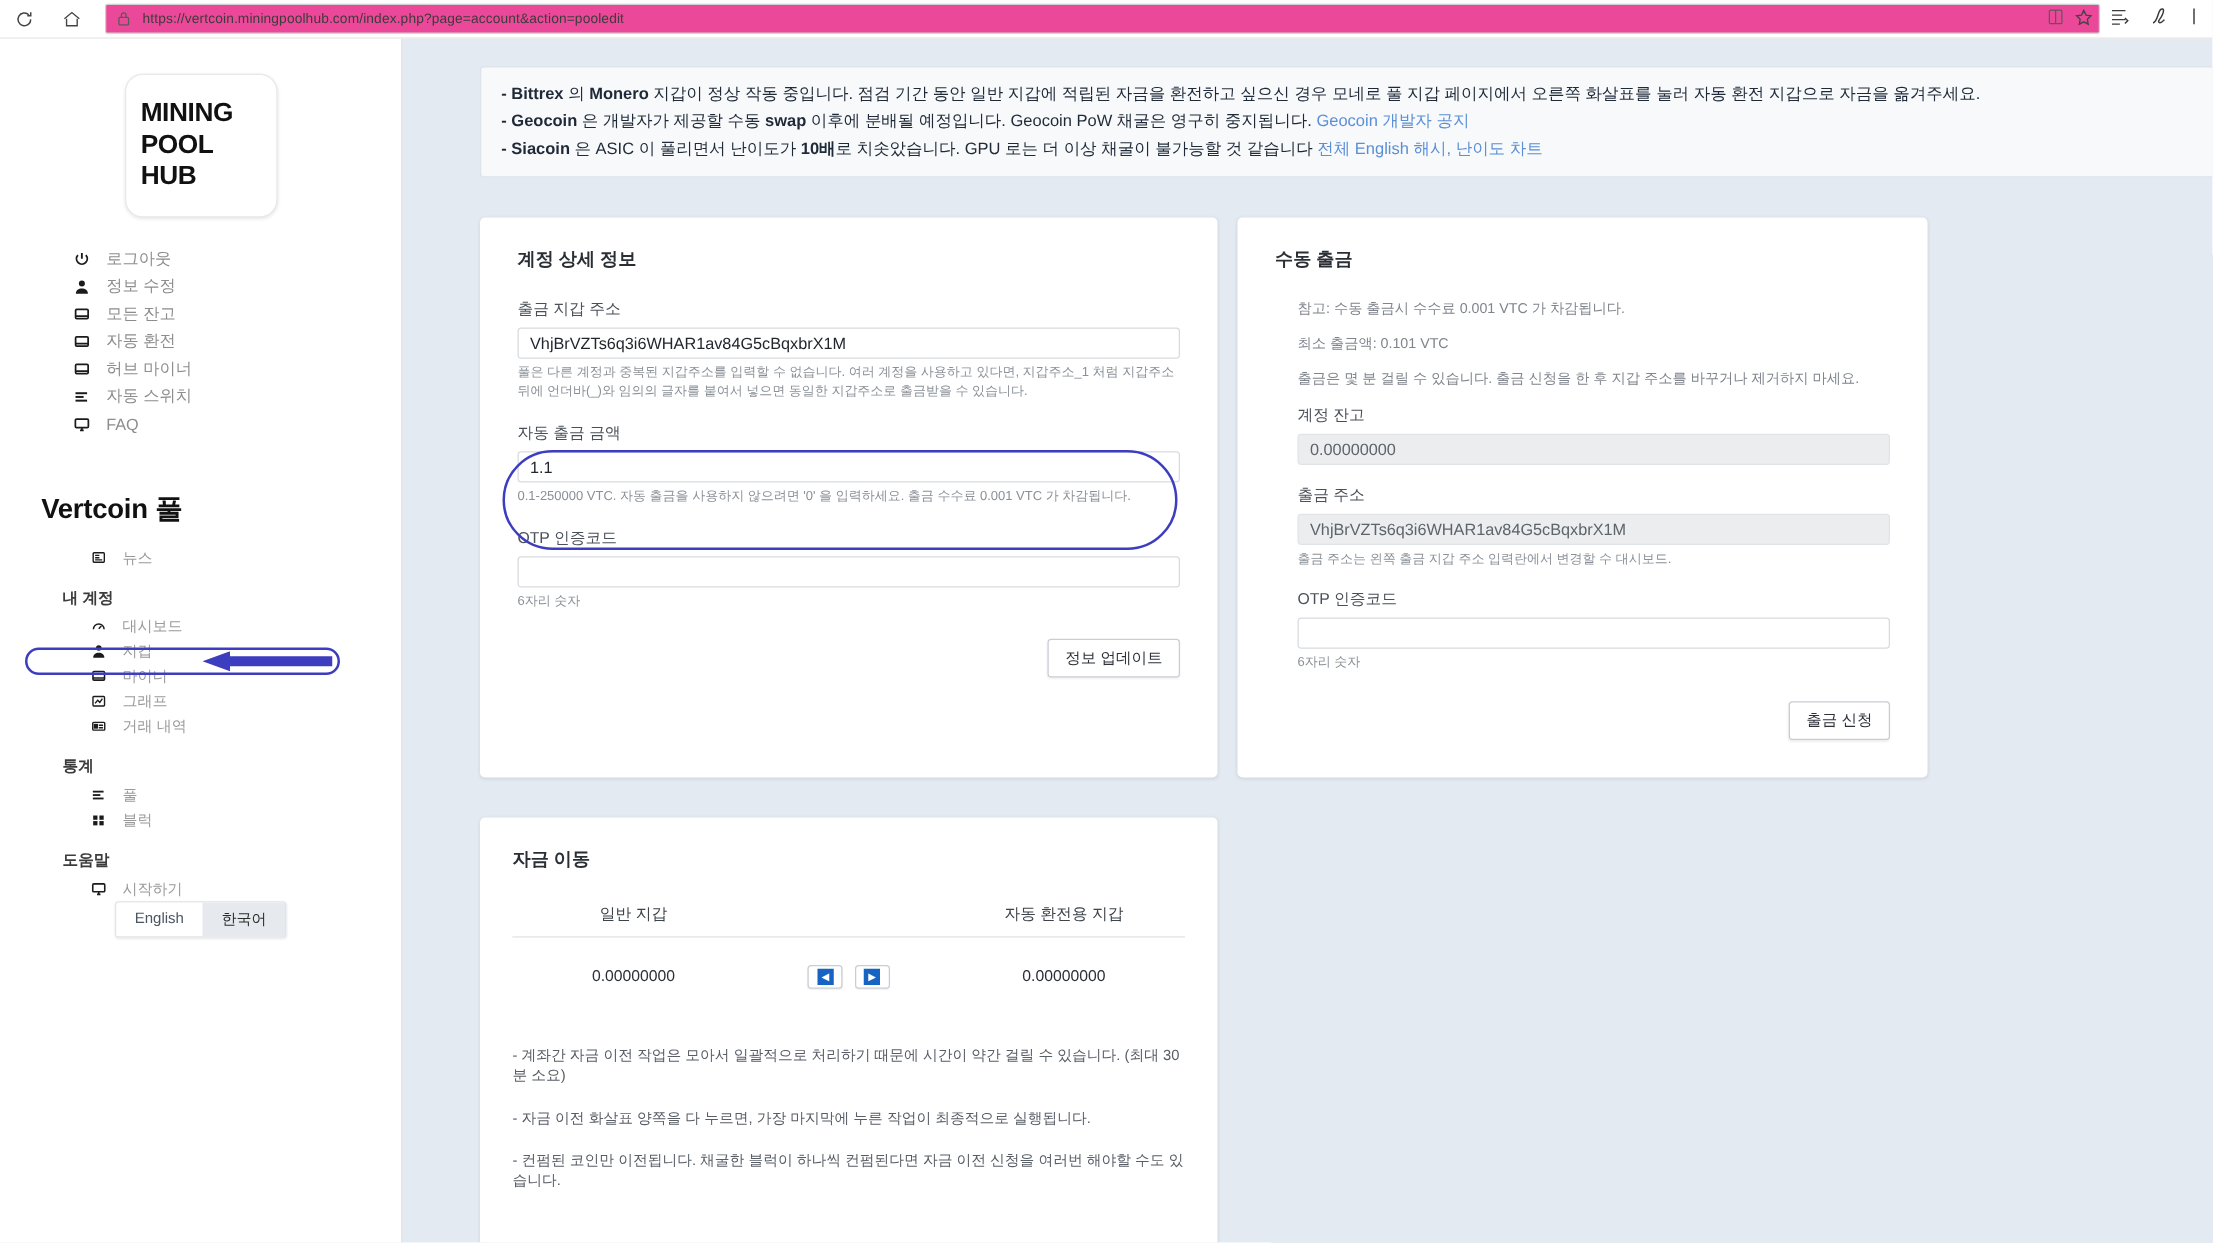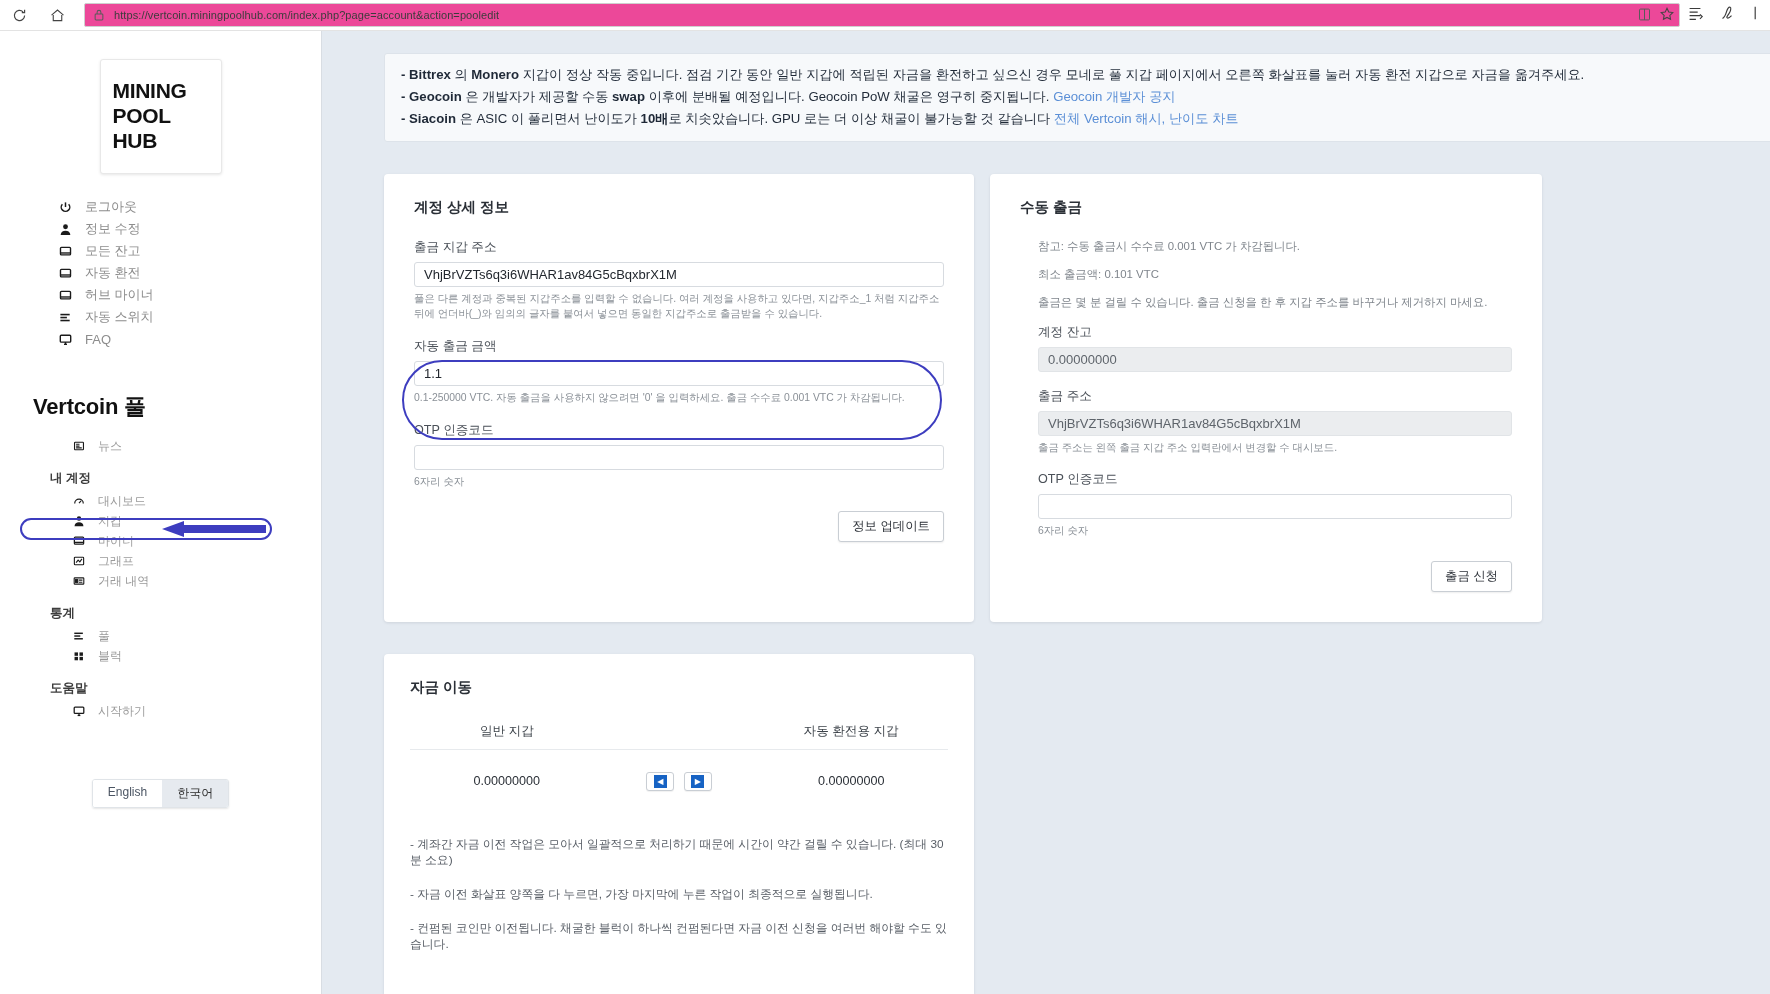--- a/index.html
+++ b/index.html
@@ -64,21 +64,21 @@
     background: #ffffff;
     border-right: 1px solid #d8dde3;
     padding-top: 28px;
     height: 963px;
     overflow: hidden;
   }
   .logo-box {
     width: 122px; height: 115px;
     margin: 0 auto;
     border: 1px solid #e8e8e8;
-    border-radius: 3px;
+    border-radius: 14px;
     box-shadow: 0 1px 3px rgba(0,0,0,.10);
     display: flex; flex-direction: column;
     justify-content: center;
     padding-left: 12px;
     background: #fff;
   }
   .logo-line {
     font-size: 21px; font-weight: bold; color: #111;
     line-height: 1.18; letter-spacing: -0.3px;
   }
@@ -130,21 +130,20 @@
   .annot-arrow {
     position: absolute;
     left: 162px; top: 490px;
     width: 104px; height: 16px;
     z-index: 7;
     pointer-events: none;
   }
 
   .lang-wrap {
     display: flex; justify-content: center;
-    margin-top: 58px;
   }
   .lang-group {
     display: flex;
     border-radius: 3px;
     overflow: hidden;
     box-shadow: 0 1px 2px rgba(0,0,0,.10);
     border: 1px solid #e0e4e8;
   }
   .lang-btn {
     font-size: 12px; padding: 5px 15px;
@@ -521,21 +520,21 @@
   <div class="main">
 
     <div class="notice">
       <div class="notice-line">
         <b>- </b><b>Bittrex</b><span> 의 </span><b>Monero</b><span> 지갑이 정상 작동 중입니다. 점검 기간 동안 일반 지갑에 적립된 자금을 환전하고 싶으신 경우 모네로 풀 지갑 페이지에서 오른쪽 화살표를 눌러 자동 환전 지갑으로 자금을 옮겨주세요.</span>
       </div>
       <div class="notice-line">
         <b>- </b><b>Geocoin</b><span> 은 개발자가 제공할 수동 </span><b>swap</b><span> 이후에 분배될 예정입니다. Geocoin PoW 채굴은 영구히 중지됩니다. </span><a class="notice-link">Geocoin 개발자 공지</a>
       </div>
       <div class="notice-line">
-        <b>- </b><b>Siacoin</b><span> 은 ASIC 이 풀리면서 난이도가 </span><b>10배</b><span>로 치솟았습니다. GPU 로는 더 이상 채굴이 불가능할 것 같습니다 </span><a class="notice-link">전체 Vertcoin 해시, 난이도 차트</a>
+        <b>- </b><b>Siacoin</b><span> 은 ASIC 이 풀리면서 난이도가 </span><b>10배</b><span>로 치솟았습니다. GPU 로는 더 이상 채굴이 불가능할 것 같습니다 </span><a class="notice-link">전체 English 해시, 난이도 차트</a>
       </div>
     </div>
 
     <div class="cards-row">
 
       <div class="card card-left" style="position:relative">
         <div class="card-title">계정 상세 정보</div>
 
         <div class="group-outline"></div>
 

